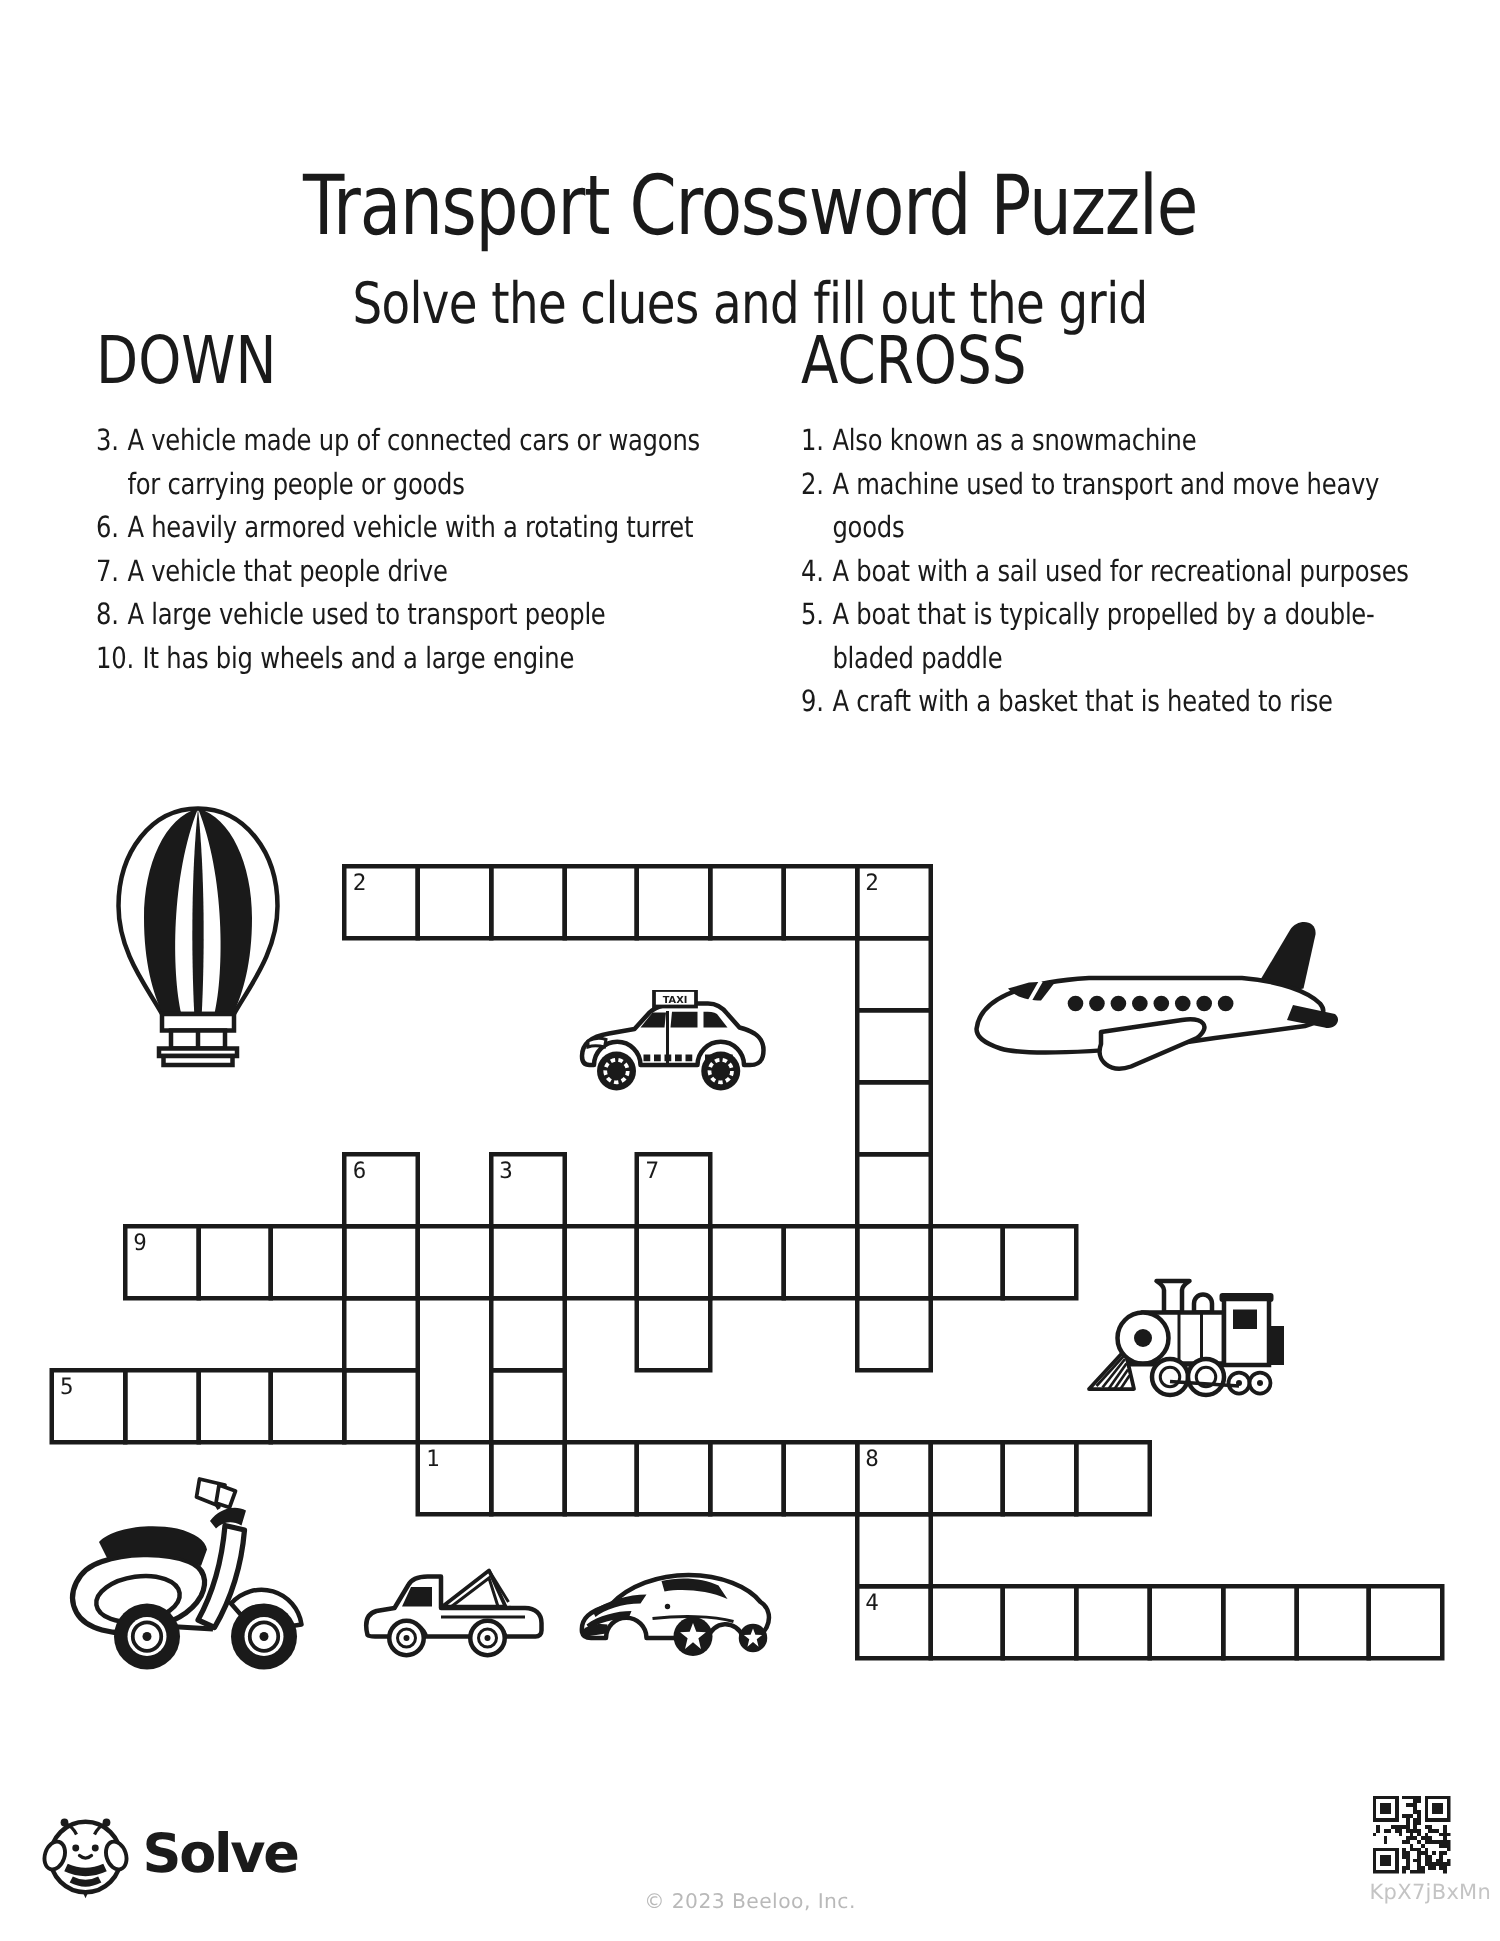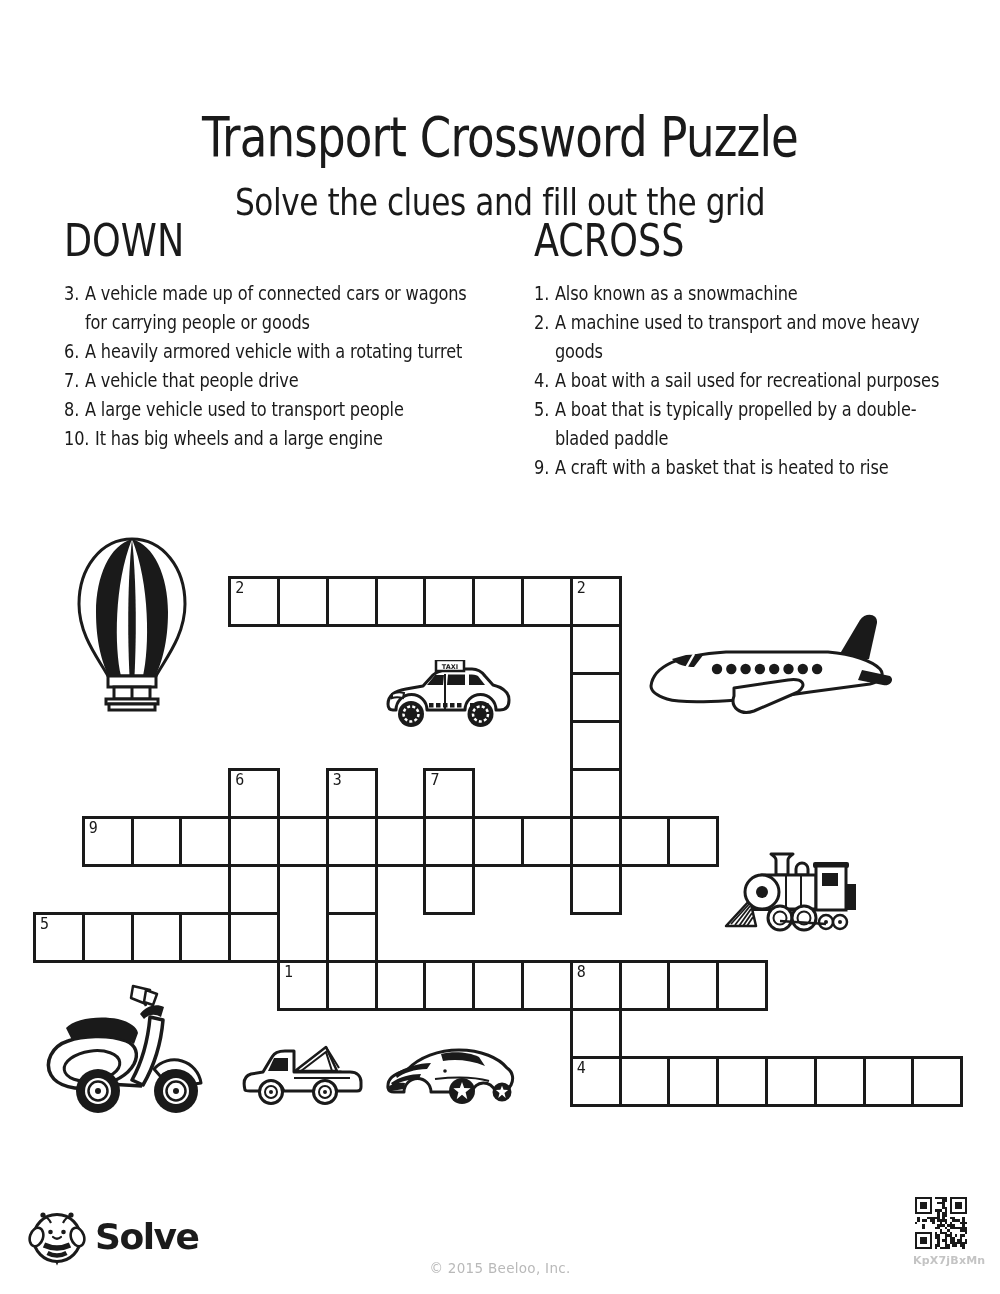--- a/index.html
+++ b/index.html
@@ -48,21 +48,21 @@
   
   #brand-name{
     position:absolute; left:95px; top:1216px; font-size:36px; font-weight:700;
     letter-spacing:-1.5px; color:#1b1b1b;
   }
   #copyright{
     position:absolute; left:0; top:1260px; width:1000px; text-align:center;
     font-size:13.5px; color:var(--muted); letter-spacing:.3px;
   }
   #qr-wrap{ position:absolute; left:913px; top:1197px; width:56px; text-align:center; }
-  #qr-caption{ font-size:11px; color:#c4c4c4; margin-top:1px; letter-spacing:.2px;font-weight:bold; }
+  #qr-caption{ font-size:14px; color:#c4c4c4; margin-top:1px; letter-spacing:.2px; }
 </style>
 </head>
 <body>
 
 <h1 id="title">Transport Crossword Puzzle</h1>
 <h2 id="subtitle">Solve the clues and fill out the grid</h2>
 
 <section class="clues" id="down-section">
   <h3>DOWN</h3>
   <div class="clue-list" id="down-list">
@@ -358,21 +358,21 @@
     <circle cx="43" cy="7" r="2.6" fill="#1a1a1a"></circle>
   <circle cx="22.5" cy="24" r="2.3" fill="#1a1a1a"></circle>
     <circle cx="35.5" cy="24" r="2.3" fill="#1a1a1a"></circle>
   <path d="M25 29 Q29 32.5 33 29" fill="none" stroke="#1a1a1a" stroke-width="2.2" stroke-linecap="round"></path>
   <path d="M16 37 Q29 43 42 37" fill="none" stroke="#1a1a1a" stroke-width="5.5"></path>
   <path d="M19.5 45 Q29 50 38.5 45" fill="none" stroke="#1a1a1a" stroke-width="4.5"></path>
   <path d="M26.5 52 L31.5 52 L29 57.5 Z" fill="#1a1a1a"></path>
 </svg>
 <div id="brand-name">Solve</div>
 
-<div id="copyright">© 2015 Beeloo, Inc.</div>
+<div id="copyright">© 2023 Beeloo, Inc.</div>
 
 <div id="qr-wrap">
   <svg id="qr" width="52" height="52" viewBox="0 0 21 21" shape-rendering="crispEdges" fill="#1a1a1a">
       <rect x="0" y="0" width="1" height="1"></rect>
       <rect x="1" y="0" width="1" height="1"></rect>
       <rect x="2" y="0" width="1" height="1"></rect>
       <rect x="3" y="0" width="1" height="1"></rect>
       <rect x="4" y="0" width="1" height="1"></rect>
       <rect x="5" y="0" width="1" height="1"></rect>
       <rect x="6" y="0" width="1" height="1"></rect>

